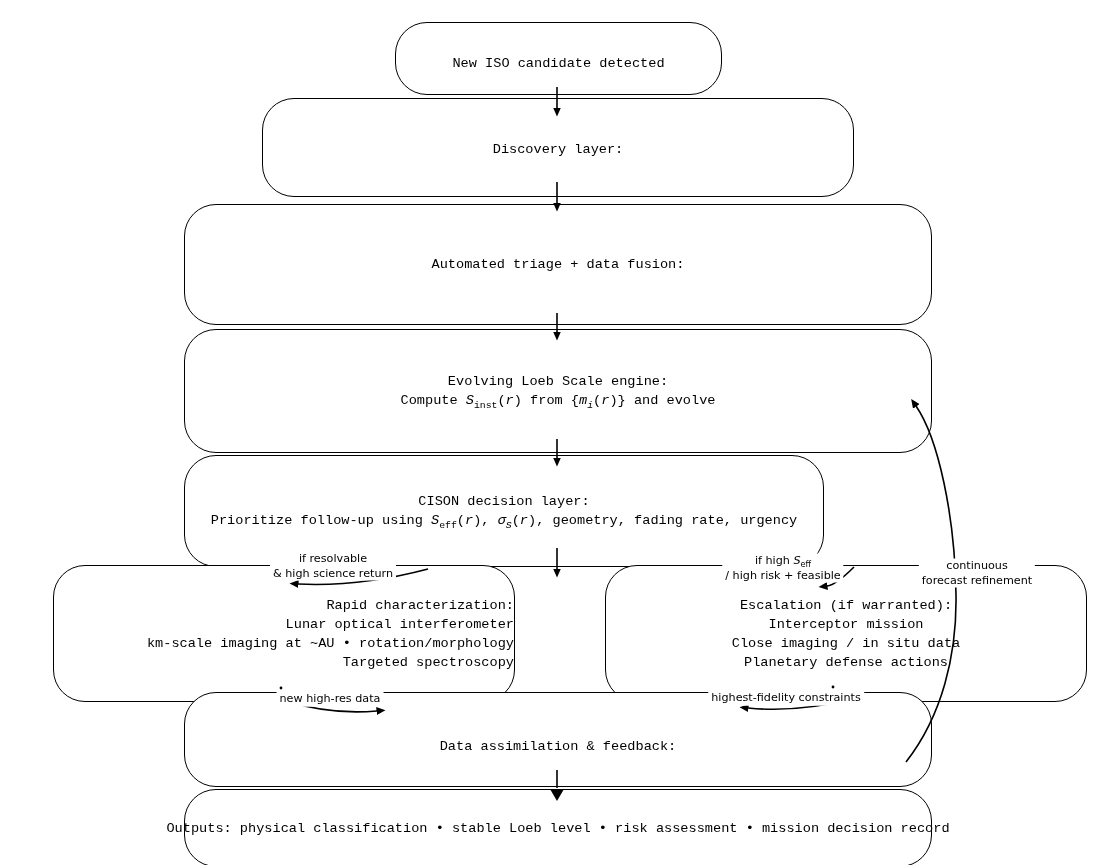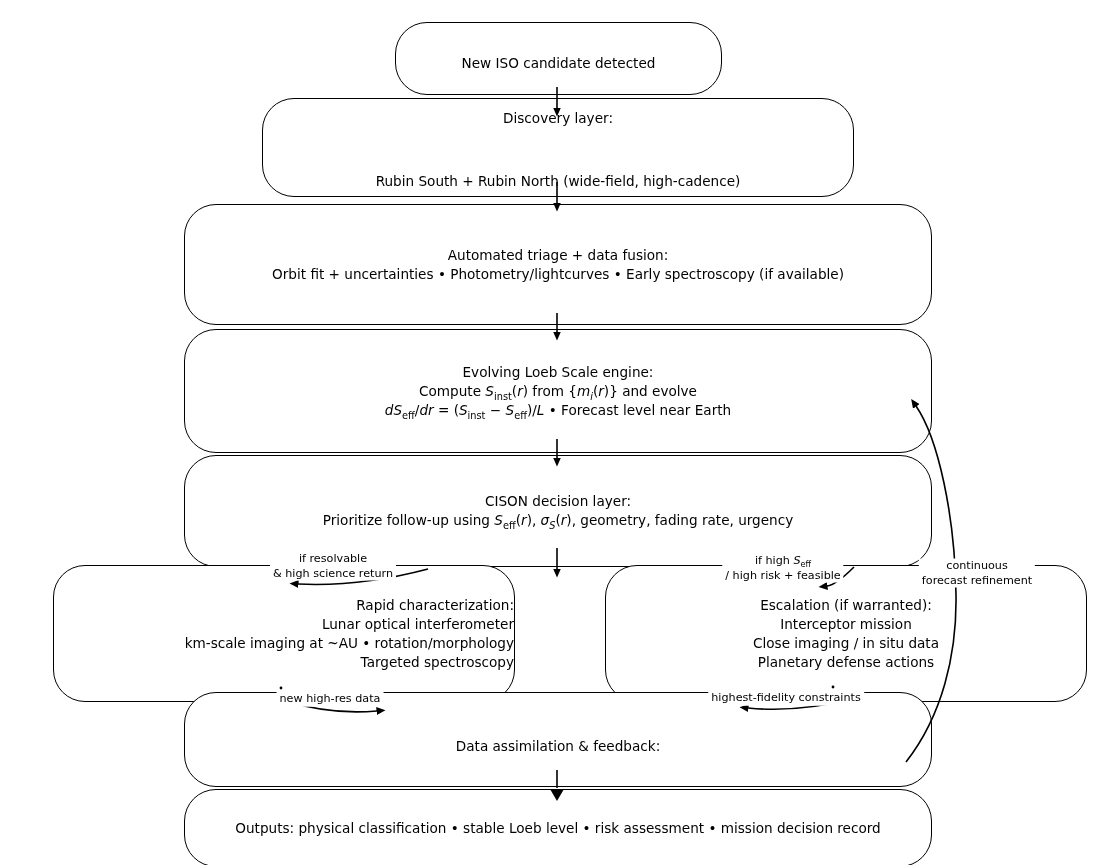--- a/index.html
+++ b/index.html
@@ -6,30 +6,31 @@
   body{
     width:1118px;height:865px;position:relative;overflow:hidden;
     background:#ffffff;color:#000;
     font-family:"DejaVu Sans","Liberation Sans",sans-serif;
   }
   .node{
     position:absolute;background:#ffffff;border:1.6px solid #000;border-radius:32px;
     display:flex;flex-direction:column;justify-content:center;align-items:center;
     text-align:center;font-size:13.6px;line-height:19px;box-sizing:border-box;
     z-index:1;
+    font-family:Liberation Mono, monospace;
   }
   .node .nl{white-space:nowrap;}
   sub{font-size:72%;line-height:0;}
   i{font-style:italic;}
   
   #b-iso        {left:395px;top:22px; width:327px;height:73px; padding-top:9px;}
   #b-discovery  {left:262px;top:98px; width:592px;height:99px; padding-top:4px;gap:44px;}
   #b-triage     {left:184px;top:204px;width:748px;height:121px;}
   #b-engine     {left:184px;top:329px;width:748px;height:124px;}
-  #b-cison      {left:184px;top:455px;width:748px;height:112px;text-align:right;}
+  #b-cison      {left:184px;top:455px;width:640px;height:112px;text-align:right;}
   #b-rapid      {left:53px; top:565px;width:462px;height:137px;z-index:2;align-items:flex-end;}
   #b-escalation {left:605px;top:565px;width:482px;height:137px;z-index:2;}
   #b-assim      {left:184px;top:692px;width:748px;height:95px; padding-top:14px;z-index:3;text-align:center;}
   #b-outputs    {left:184px;top:789px;width:748px;height:78px; z-index:3;}
   
   #edges{position:absolute;left:0;top:0;width:1118px;height:865px;z-index:5;pointer-events:none;}
   
   .elabel{
     position:absolute;transform:translate(-50%,-50%);
     background:#ffffff;text-align:center;white-space:nowrap;
@@ -62,32 +63,29 @@
   <div class="nl">Close imaging / in situ data</div>
   <div class="nl">Planetary defense actions</div>
 </div>
 
 <div class="node" id="b-iso">
   <div class="nl">New ISO candidate detected</div>
 </div>
 
 <div class="node" id="b-discovery">
   <div class="nl">Discovery layer:</div>
-  <div class="nl">Rubin South + Rubin North (wide-field, high-cadence)</div>
 </div>
 
 <div class="node" id="b-triage">
   <div class="nl">Automated triage + data fusion:</div>
-  <div class="nl">Orbit fit + uncertainties • Photometry/lightcurves • Early spectroscopy (if available)</div>
 </div>
 
 <div class="node" id="b-engine">
   <div class="nl">Evolving Loeb Scale engine:</div>
   <div class="nl">Compute <i>S</i><sub>inst</sub>(<i>r</i>) from {<i>m<sub>i</sub></i>(<i>r</i>)} and evolve</div>
-  <div class="nl"><i>dS</i><sub>eff</sub>/<i>dr</i> = (<i>S</i><sub>inst</sub> − <i>S</i><sub>eff</sub>)/<i>L</i> • Forecast level near Earth</div>
 </div>
 
 <div class="node" id="b-assim">
   <div class="nl">Data assimilation &amp; feedback:</div>
 </div>
 
 <div class="node" id="b-outputs">
   <div class="nl">Outputs: physical classification • stable Loeb level • risk assessment • mission decision record</div>
 </div>
 

